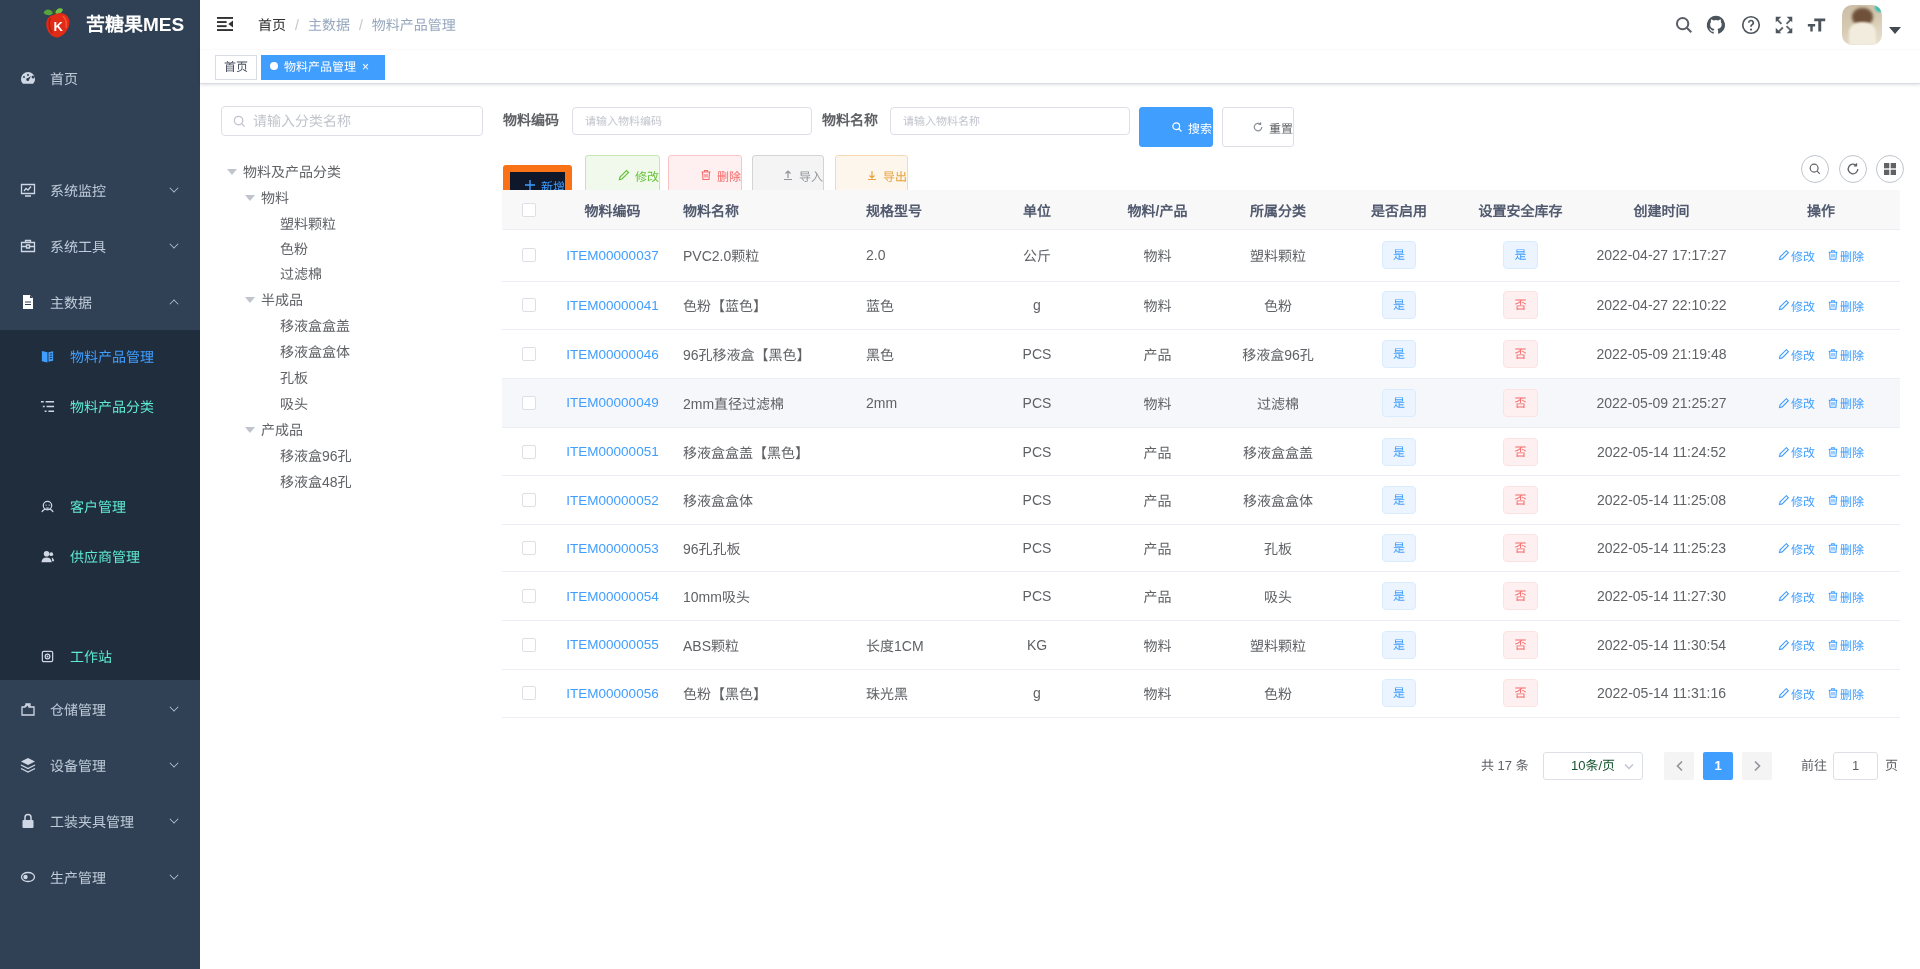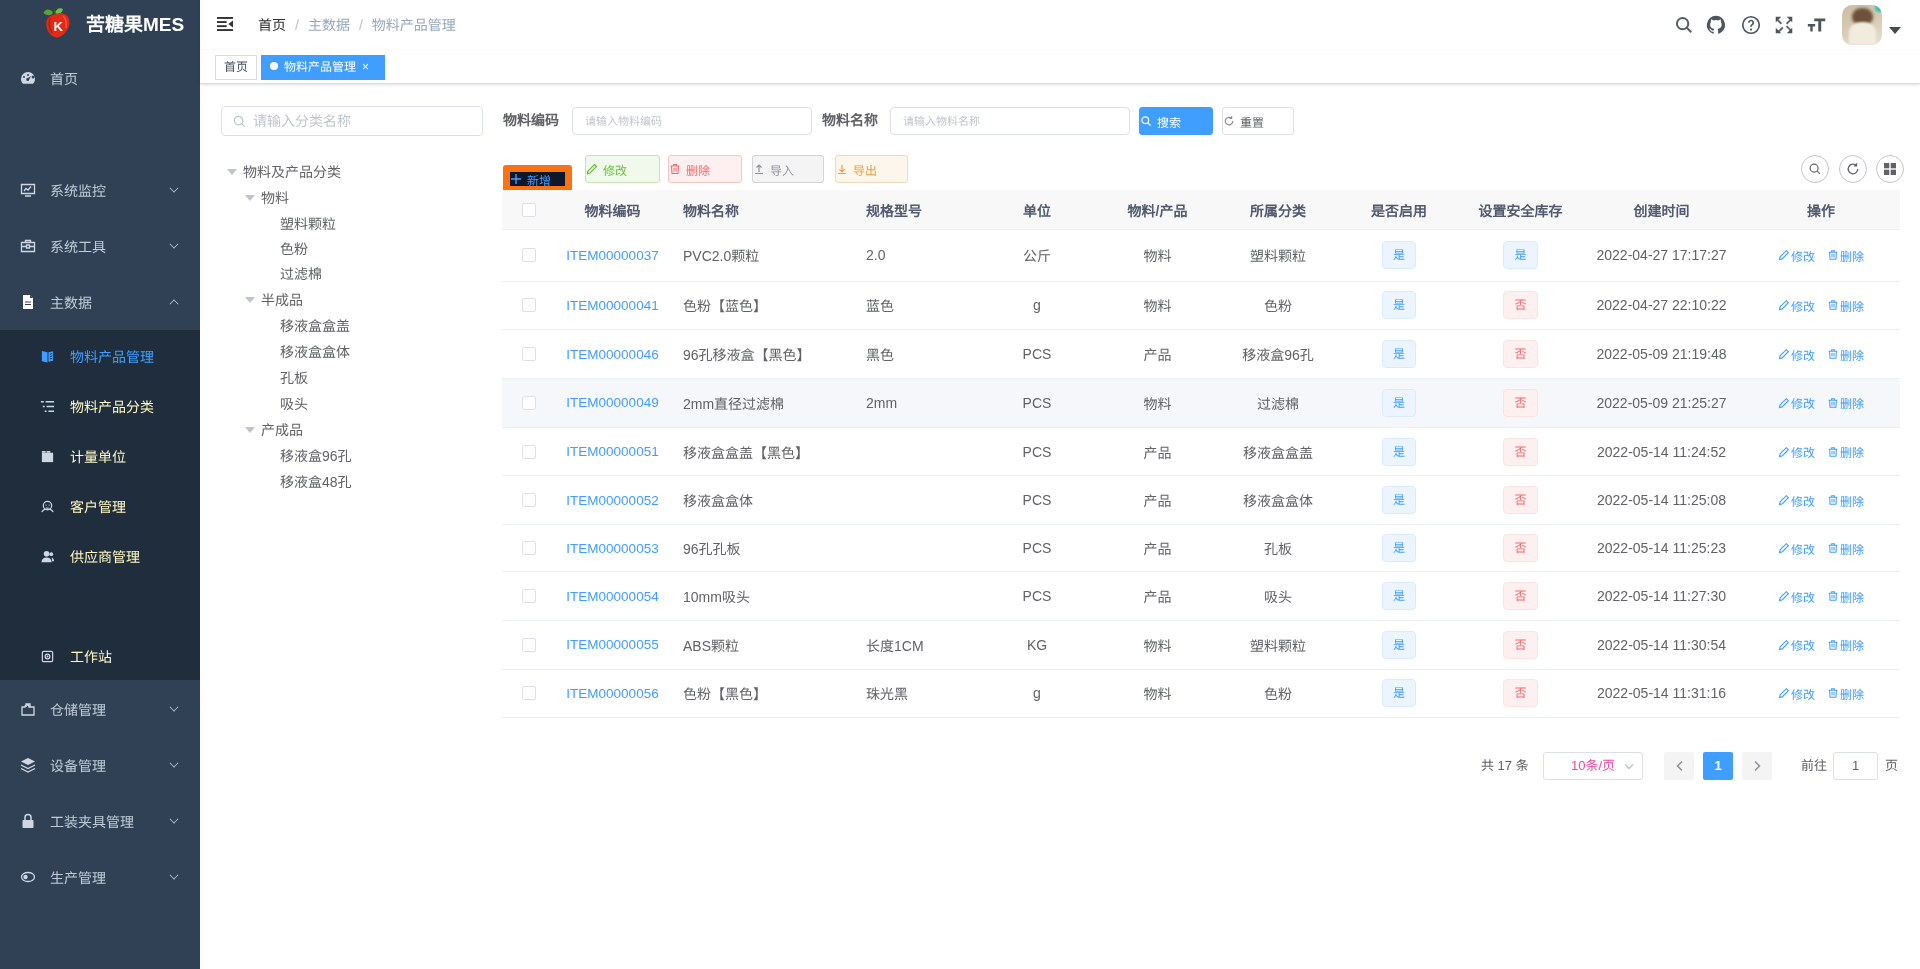--- a/index.html
+++ b/index.html
@@ -10,21 +10,21 @@
 
 #sidebar{position:absolute;left:0;top:0;width:200px;height:969px;background:#304156;}
 #logo{position:absolute;left:0;top:0;width:200px;height:50px;background:#304156;}
 #logo .ttl{position:absolute;left:86px;top:0;line-height:50px;color:#fff;font-weight:bold;font-size:19px;}
 .mi{position:absolute;left:0;width:200px;height:56px;display:flex;align-items:center;color:#bfcbd9;font-size:14px;}
 .mi .ic{position:absolute;left:20px;width:16px;height:16px;}
 .mi .tx{position:absolute;left:50px;}
 .mi .ar{position:absolute;right:22px;width:8px;height:8px;border-right:1.6px solid #bfcbd9;border-bottom:1.6px solid #bfcbd9;transform:rotate(45deg) scale(.8);margin-top:-4px;}
 .mi .ar.up{transform:rotate(225deg) scale(.8);margin-top:4px;}
 #submenu{position:absolute;left:0;top:330px;width:200px;height:350px;background:#1f2d3d;}
-.smi{position:absolute;left:0;width:200px;height:50px;display:flex;align-items:center;color:#fef9c3;font-size:14px;}
+.smi{position:absolute;left:0;width:200px;height:50px;display:flex;align-items:center;color:#5eead4;font-size:14px;}
 .smi .ic{position:absolute;left:40px;width:15px;height:15px;}
 .smi .tx{position:absolute;left:70px;}
 .smi.act{color:#409eff;}
 
 #navbar{position:absolute;left:200px;top:0;width:1720px;height:50px;background:#fff;box-shadow:0 1px 4px rgba(0,21,41,.08);}
 #bc{position:absolute;left:258px;top:0;height:50px;line-height:50px;font-size:14px;color:#97a8be;}
 #bc .first{color:#303133;}
 #bc .sep{margin:0 9px;color:#c0c4cc;}
 .nicon{position:absolute;top:14px;width:22px;height:22px;}
 #avatar{position:absolute;left:1842px;top:5px;width:40px;height:40px;border-radius:10px;background:linear-gradient(160deg,#cbbda5 0%,#d6c9b2 45%,#e9e2d2 100%);overflow:hidden;}
@@ -41,21 +41,21 @@
 .tag.on .x{margin-left:6px;font-size:12px;}
 
 #filter{position:absolute;left:221px;top:106px;width:262px;height:30px;border:1px solid #dcdfe6;border-radius:4px;background:#fff;}
 #filter .ph{position:absolute;left:31px;top:0;line-height:28px;color:#c0c4cc;font-size:14px;}
 .tnode{position:absolute;height:26px;display:flex;align-items:center;color:#606266;font-size:14px;}
 .tcaret{width:0;height:0;border-left:5px solid transparent;border-right:5px solid transparent;border-top:6px solid #c0c4cc;margin-right:6px;position:relative;top:1px;}
 
 .qlabel{position:absolute;height:28px;line-height:28px;font-weight:bold;color:#606266;font-size:14px;}
 .qinput{position:absolute;top:107px;height:28px;border:1px solid #dcdfe6;border-radius:4px;background:#fff;}
 .qinput .ph{position:absolute;left:12px;top:0;line-height:26px;color:#c0c4cc;font-size:11px;}
-.btn{position:absolute;height:28px;border-radius:3px;font-size:12px;display:flex;align-items:center;justify-content:flex-start;gap:5px;}
+.btn{position:absolute;height:40px;border-radius:3px;font-size:12px;display:flex;align-items:center;justify-content:flex-end;gap:5px;}
 
 #tbl{position:absolute;left:502px;top:190px;width:1398px;}
 .trow{display:flex;width:1398px;border-bottom:1px solid #ebeef5;align-items:center;}
 .thead{height:40px;background:#f8f8f9;color:#515a6e;font-weight:bold;border-bottom:1px solid #ebeef5;}
 .tr{height:48.7px;background:#fff;color:#606266;}
 .tr.hov{background:#f5f7fa;}
 #tbl .tr:nth-child(2){height:51.6px;}
 #tbl .tr:nth-child(8){height:47.2px;}
 .cell{flex:none;display:flex;align-items:center;justify-content:center;overflow:hidden;white-space:nowrap;}
 .c0{width:53px;}.c1{width:115px;}.c2{width:185px;justify-content:flex-start;padding-left:13px;}
@@ -124,27 +124,20 @@
         <path fill="#409eff" d="M2 2l6 1.5v11L2 13zM9 3.5l5-1v10l-5 1.2z"></path>
         <path stroke="#1f2d3d" stroke-width="1" d="M10.5 5.5l2.5-.5M10.5 8l2.5-.5M10.5 10.5l2.5-.5"></path>
       </svg>
       <span class="tx">物料产品管理</span>
     </div>
   <div class="smi" style="top:381px">
       <svg class="ic" viewBox="0 0 16 16">
         <path stroke="#cfd7e5" stroke-width="1.6" d="M1 3h3M6 3h9M3 8h2M7 8h8M5 13h2M9 13h6"></path>
       </svg>
       <span class="tx">物料产品分类</span>
-    </div>
-  <div class="smi" style="top:431px">
-      <svg class="ic" viewBox="0 0 16 16">
-        <path fill="#cfd7e5" d="M2 4h12v10H2z"></path>
-        <path fill="#cfd7e5" d="M2 2h4v2H2zM7 2h4v2H7z"></path>
-      </svg>
-      <span class="tx">计量单位</span>
     </div>
   <div class="smi" style="top:481px">
       <svg class="ic" viewBox="0 0 16 16">
         <circle cx="8" cy="7" r="4.5" fill="none" stroke="#cfd7e5" stroke-width="1.3"></circle>
         <path fill="#cfd7e5" d="M5.5 6a1 1 0 1 0 2 0zM9 6a1 1 0 1 0 2 0zM6 9c1.3 1 2.7 1 4 0z"></path>
         <path stroke="#cfd7e5" stroke-width="1.3" fill="none" d="M2 14c1-2.5 3-3.5 6-3.5s5 1 6 3.5"></path>
       </svg>
       <span class="tx">客户管理</span>
     </div>
   <div class="smi" style="top:531px">
@@ -613,21 +606,21 @@
           </svg>修改</span>
         <span class="op"><svg width="12" height="12" viewBox="0 0 13 13">
             <path d="M1.8 3.4h9.4M5 3.4V1.8h3v1.6M2.8 3.4l.5 7.8h6.4l.5-7.8M5.4 5.4v3.8M7.6 5.4v3.8" fill="none" stroke="#409eff" stroke-width="1.1"></path>
           </svg>删除</span>
       </div>
     </div>
   </div>
 
 <div id="pag">
     <div class="abs" style="left:1481px;top:752px;height:28px;line-height:28px;font-size:13px;color:#606266">共 17 条</div>
-    <div class="abs" style="left:1543px;top:752px;width:100px;height:28px;border:1px solid #dcdfe6;border-radius:3px;font-size:13px;color:#ec4899;text-align:center;line-height:26px;background:#fff">10条/页<svg class="abs" style="right:8px;top:10px" width="10" height="8" viewBox="0 0 10 8">
+    <div class="abs" style="left:1543px;top:752px;width:100px;height:28px;border:1px solid #dcdfe6;border-radius:3px;font-size:13px;color:#14532d;text-align:center;line-height:26px;background:#fff">10条/页<svg class="abs" style="right:8px;top:10px" width="10" height="8" viewBox="0 0 10 8">
         <path d="M1 1.5l4 4 4-4" fill="none" stroke="#c0c4cc" stroke-width="1.5"></path>
       </svg></div>
     <div class="abs" style="left:1664px;top:752px;width:30px;height:28px;background:#f4f4f5;border-radius:2px;display:flex;align-items:center;justify-content:center">
       <svg width="9" height="12" viewBox="0 0 9 12">
         <path d="M7 1.5 2.5 6 7 10.5" fill="none" stroke="#909399" stroke-width="1.6"></path>
       </svg>
     </div>
     <div class="abs" style="left:1703px;top:752px;width:30px;height:28px;background:#409eff;border-radius:2px;color:#fff;font-size:13px;font-weight:bold;text-align:center;line-height:28px">1</div>
     <div class="abs" style="left:1742px;top:752px;width:30px;height:28px;background:#f4f4f5;border-radius:2px;display:flex;align-items:center;justify-content:center">
       <svg width="9" height="12" viewBox="0 0 9 12">

